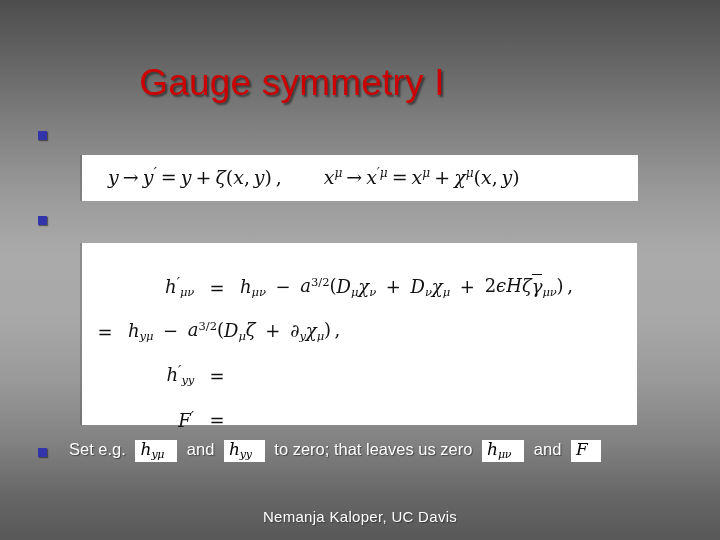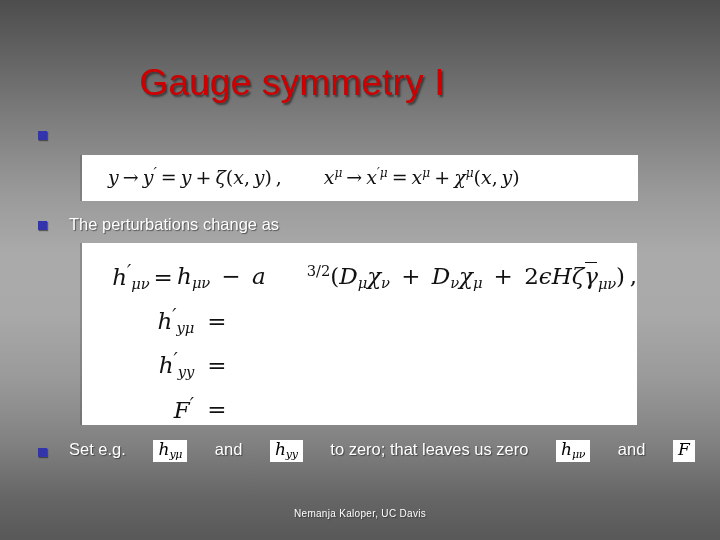--- a/index.html
+++ b/index.html
@@ -71,22 +71,22 @@
 
   #bullet-1 { top: 130px; }
   #bullet-2 { top: 215px; }
   #bullet-3 { top: 440px; }
 
   
   .inline-formula {
     display: inline-block;
     background: #ffffff;
     color: #000000;
-    padding: 1px 5px 2px 5px;
-    margin: 0 23px;
+    padding: 1px 13px 2px 5px;
+    margin: 0 5px;
     vertical-align: middle;
     text-shadow: none;
     line-height: 1;
   }
   .inline-formula .mfrak {
     font-family: "DejaVu Serif", serif;
     font-style: italic;
     font-size: 17px;
   }
   .inline-formula .sub {
@@ -132,22 +132,22 @@
     display: inline-block;
     width: 42px;
   }
 
   
   .eq-rows {
     padding: 12px 0 0 0;
   }
   .eq-row {
     display: flex;
-    align-items: center;
-    font-size: 23px;
+    align-items: flex-end;
+    font-size: 18px;
     white-space: nowrap;
     height: 44px;
   }
   .eq-lhs {
     width: 112px;
     text-align: right;
     padding-right: 0;
   }
   .eq-eq {
     width: 46px;
@@ -181,21 +181,20 @@
   }
   sup.prime {
     font-size: 0.8em;
     vertical-align: 0.38em;
     font-style: italic;
   }
   .frac {
     display: inline-block;
     font-size: 0.64em;
     vertical-align: 0.55em;
-    margin-left: 41px;
   }
   .overbar {
     position: relative;
     display: inline-block;
   }
   .overbar::after {
     content: "";
     position: absolute;
     left: 4%;
     right: 4%;
@@ -205,21 +204,21 @@
   }
 
   
   #footer {
     position: absolute;
     left: 0;
     top: 508px;
     width: 720px;
     text-align: center;
     color: #ffffff;
-    font-size: 10px;
+    font-size: 15px;
     letter-spacing: 0.3px;
     text-shadow: 1px 1px 1px rgba(45,45,45,0.7);
     white-space: nowrap;
   }
 </style>
 </head>
 <body>
 
 <div id="slide">
 
@@ -255,43 +254,48 @@
         <span class="mn">(</span>
         <span class="mi">x</span>
         <span class="mn">, </span>
         <span class="mi">y</span>
         <span class="mn">)</span>
     </div>
   </div>
 
   <div class="bullet-row" id="bullet-2">
     <span class="bullet-marker"></span>
-    <span class="bullet-text">The perturbations change as</span>
   </div>
 
   <div class="eq-plate" id="eq-block-2">
     <div class="eq-rows">
 
       <div class="eq-row">
         <span class="eq-lhs"><span class="mi">h<sup class="prime">′</sup><sub class="msub">μν</sub></span></span>
         <span class="eq-eq"><span class="mo">=</span></span>
         <span class="eq-rhs">
           <span class="mi">h<sub class="msub">μν</sub></span>
           <span class="mo">−</span>
           <span class="mi">a</span><span class="frac">3/2</span><span class="mn">(</span><span class="mi">D<sub class="msub">μ</sub></span><span class="mi">χ<sub class="msub">ν</sub></span>
           <span class="mo">+</span>
           <span class="mi">D<sub class="msub">ν</sub></span><span class="mi">χ<sub class="msub">μ</sub></span>
           <span class="mo">+</span>
           <span class="mn">2</span><span class="mi">ϵ</span><span class="mi">H</span><span class="mi">ζ</span><span class="overbar mi">γ</span><sub class="msub">μν</sub><span class="mn">)</span><span class="mn"> ,</span>
         </span>
       </div>
 
       <div class="eq-row">
-        <span class="eq-lhs"><span class="mi">h<sup class="prime">′</sup><sub class="msub">yμ</sub></span></span>
         <span class="eq-eq"><span class="mo">=</span></span>
+        <span class="eq-rhs">
+          <span class="mi">h<sub class="msub">yμ</sub></span>
+          <span class="mo">−</span>
+          <span class="mi">a</span><span class="frac">3/2</span><span class="mn">(</span><span class="mi">D<sub class="msub">μ</sub></span><span class="mi">ζ</span>
+          <span class="mo">+</span>
+          <span class="mi">∂<sub class="msub">y</sub></span><span class="mi">χ<sub class="msub">μ</sub></span><span class="mn">)</span><span class="mn"> ,</span>
+        </span>
       </div>
 
       <div class="eq-row">
         <span class="eq-lhs"><span class="mi">h<sup class="prime">′</sup><sub class="msub">yy</sub></span></span>
         <span class="eq-eq"><span class="mo">=</span></span>
       </div>
 
       <div class="eq-row">
         <span class="eq-lhs"><span class="mi">F<sup class="prime">′</sup></span></span>
         <span class="eq-eq"><span class="mo">=</span></span>

